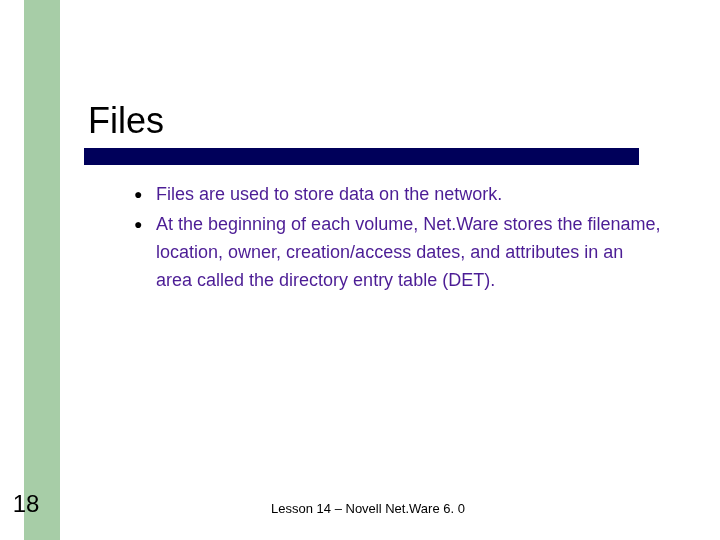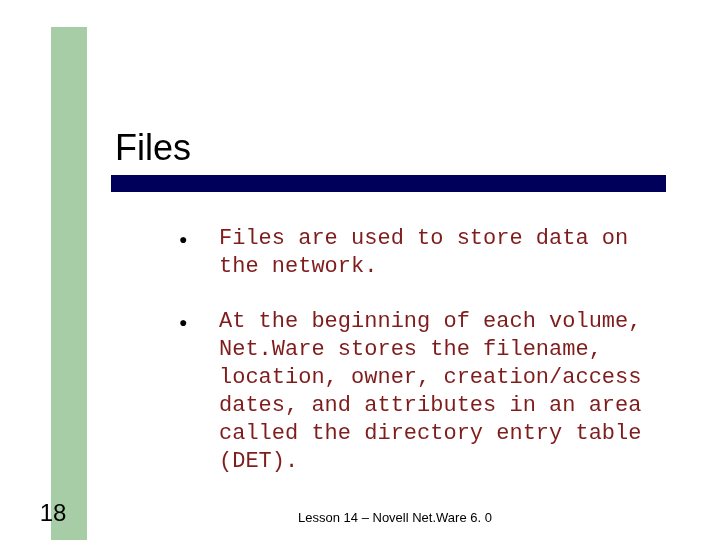--- a/index.html
+++ b/index.html
@@ -1,15 +1,15 @@
 <!DOCTYPE html>
 <html><head>
 <meta charset="utf-8">
 <style>
-  * { margin: 9px; padding: 0; box-sizing: border-box; }
+  * { margin: 0; padding: 0; box-sizing: border-box; }
   body {
     width: 720px;
     height: 540px;
     background: #ffffff;
     font-family: Arial, Helvetica, sans-serif;
     position: relative;
     overflow: hidden;
   }
   .accent-bar {
     position: absolute;
@@ -50,24 +50,23 @@
     flex: 0 0 auto;
     width: 24px;
     font-size: 14px;
     line-height: 28px;
     color: #000000;
     text-align: left;
     padding-left: 2px;
   }
   .bullet-text {
     flex: 1 1 auto;
-    font-size: 22px;
+    font-size: 18px;
     line-height: 28px;
-    color: #7f1d1d;
-    font-family: Liberation Mono, monospace;
+    color: #4c1d95;
   }
   .page-number {
     position: absolute;
     left: 4px;
     bottom: 22px;
     width: 44px;
     text-align: center;
     font-size: 24px;
     color: #000000;
   }

